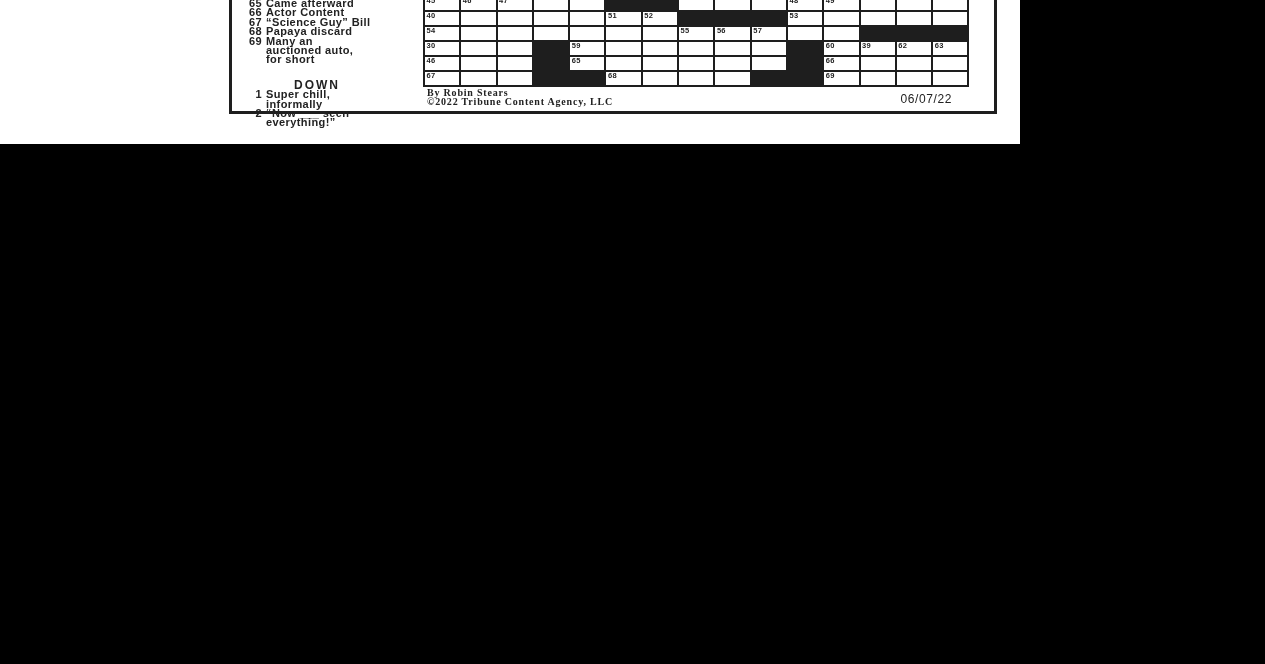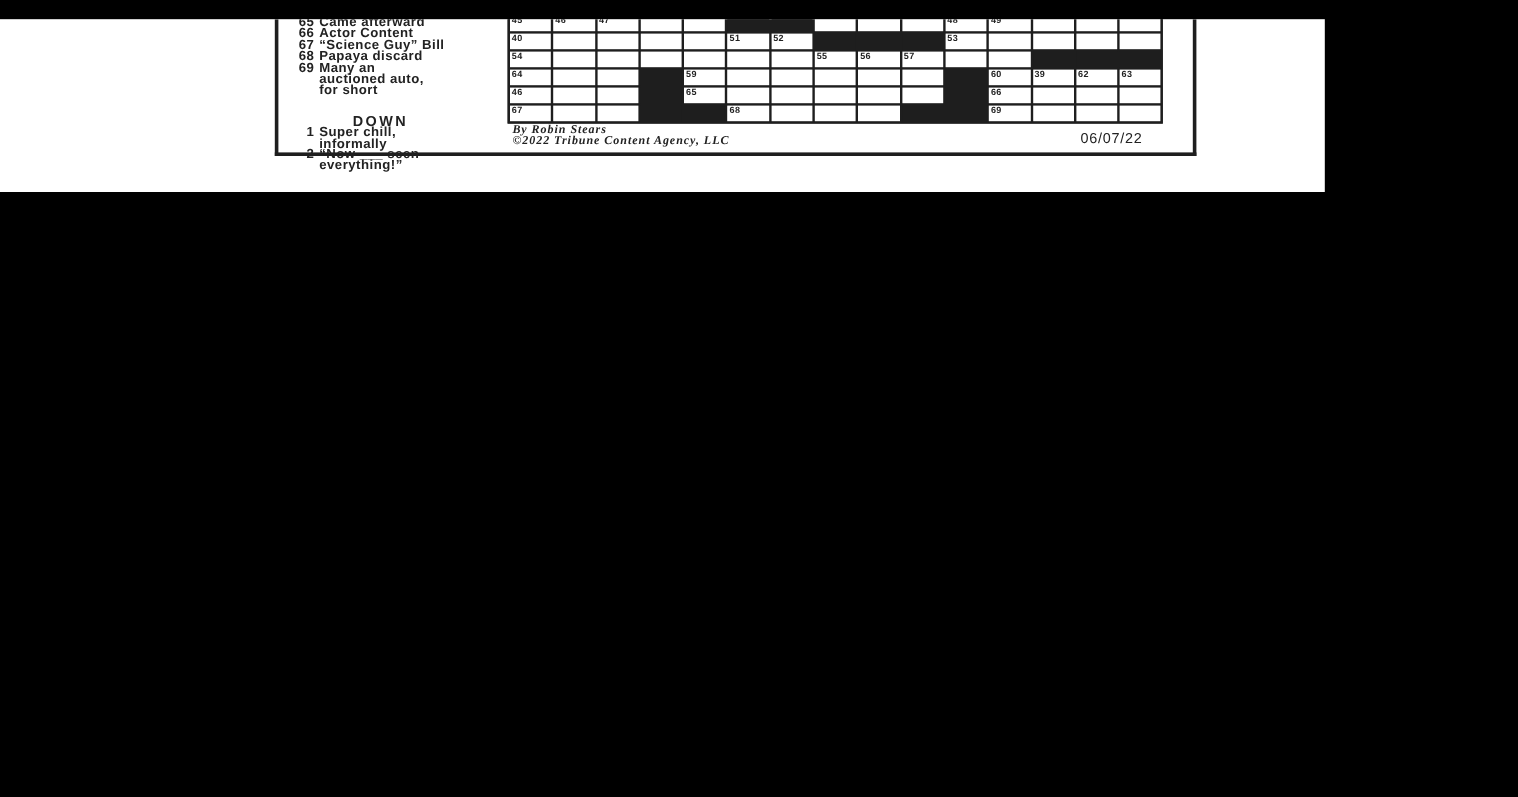--- a/index.html
+++ b/index.html
@@ -3,21 +3,21 @@
 <meta charset="utf-8">
 <style>
   :root{ --ink:#1e1e1e; --paper:#ffffff; --text:#222222; }
   html,body{margin:0;padding:0;}
   body{
     width:1265px;height:664px;position:relative;overflow:hidden;
     background:#000;
     font-family:"Liberation Sans",sans-serif;
   }
   .paper{
-    position:absolute;left:0;top:16px;width:1104px;height:144px;
+    position:absolute;left:0;top:0;width:1020px;height:144px;
     background:var(--paper);overflow:hidden;
   }
   
   .box-left{position:absolute;left:229px;top:0;width:3px;height:114px;background:var(--ink);}
   .box-right{position:absolute;left:994px;top:0;width:3px;height:114px;background:var(--ink);}
   .box-bottom{position:absolute;left:229px;top:111px;width:768px;height:3px;background:var(--ink);}
 
   
   .clues{
     position:absolute;left:242px;top:-1px;width:176px;
@@ -45,21 +45,20 @@
     font-size:7.5px;line-height:7.5px;font-weight:bold;
     letter-spacing:0.3px;color:var(--text);
   }
 
   
   .byline,.copyright{
     position:absolute;left:427px;
     font-family:"Liberation Serif",serif;font-weight:bold;
     font-size:10px;line-height:9.5px;letter-spacing:0.8px;color:var(--text);
     white-space:nowrap;
-    font-style:italic;
   }
   .byline{top:88px;}
   .copyright{top:97px;}
   .date{
     position:absolute;left:840px;top:92px;width:112px;text-align:right;
     font-weight:normal;font-size:12px;letter-spacing:0.6px;color:var(--text);
     white-space:nowrap;
   }
 </style>
 </head>
@@ -176,21 +175,21 @@
       </div>
       <div class="cell">
         <span class="cellnum">57</span>
       </div>
       <div class="cell"></div>
       <div class="cell"></div>
       <div class="cell black"></div>
       <div class="cell black"></div>
       <div class="cell black"></div>
       <div class="cell">
-        <span class="cellnum">64</span>
+        <span class="cellnum">30</span>
       </div>
       <div class="cell"></div>
       <div class="cell"></div>
       <div class="cell black"></div>
       <div class="cell">
         <span class="cellnum">59</span>
       </div>
       <div class="cell"></div>
       <div class="cell"></div>
       <div class="cell"></div>

